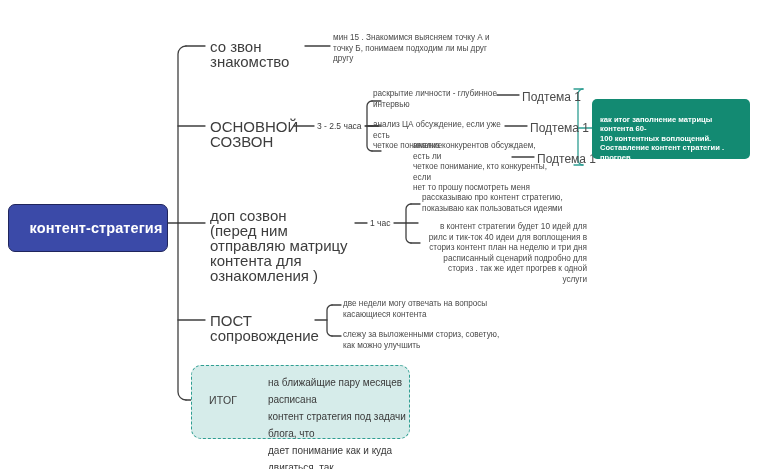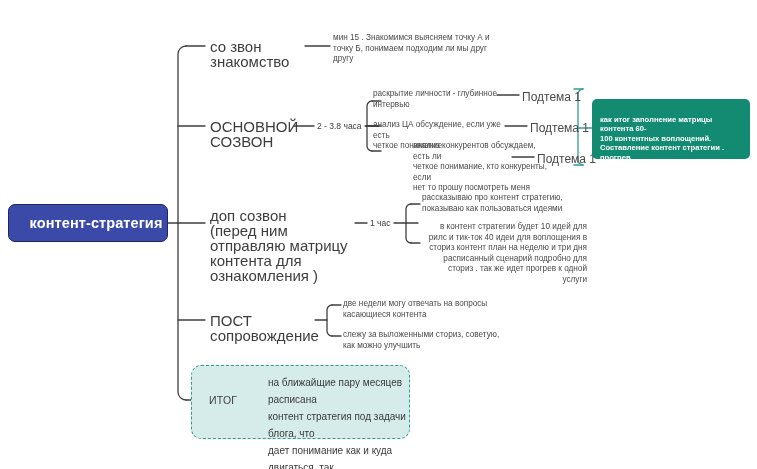--- a/index.html
+++ b/index.html
@@ -32,21 +32,21 @@
   .node {
     position: absolute;
     box-sizing: border-box;
   }
 
   
   .root-node {
     left: 8px;
     top: 204px;
     width: 160px;
-    height: 38px;
+    height: 48px;
     background: #3b4aa8;
     border: 1.5px solid #20255c;
     border-radius: 7px;
     color: #ffffff;
     font-size: 14.5px;
     font-weight: bold;
     display: flex;
     align-items: center;
     justify-content: center;
     letter-spacing: .1px;
@@ -196,21 +196,21 @@
   </div>
 
   <div class="node branch-title" style="left:210px; top:39px; width:100px;">со звон знакомство</div>
 
   <div class="node detail-text" style="left:333px; top:33px; width:170px;">мин 15 . Знакомимся выясняем точку А и
 точку Б, понимаем подходим ли мы друг
 другу</div>
 
   <div class="node branch-title" style="left:210px; top:119px; width:90px;">ОСНОВНОЙ СОЗВОН</div>
 
-  <div class="node duration-label" style="left:317px; top:121px;">2 - 3.8 часа</div>
+  <div class="node duration-label" style="left:317px; top:121px;">3 - 2.5 часа</div>
 
   <div class="node detail-text" style="left:373px; top:89px; width:130px;">раскрытие личности - глубинное
 интервью</div>
   <div class="node subtopic-label" style="left:522px; top:90px;">Подтема 1</div>
 
   <div class="node detail-text" style="left:373px; top:120px; width:135px;">анализ ЦА обсуждение, если уже есть
 четкое понимание</div>
   <div class="node subtopic-label" style="left:530px; top:121px;">Подтема 1</div>
 
   <div class="node detail-text" style="left:373px; top:141px; width:140px;margin-left:40px;">анализ конкурентов обсуждаем, есть ли

